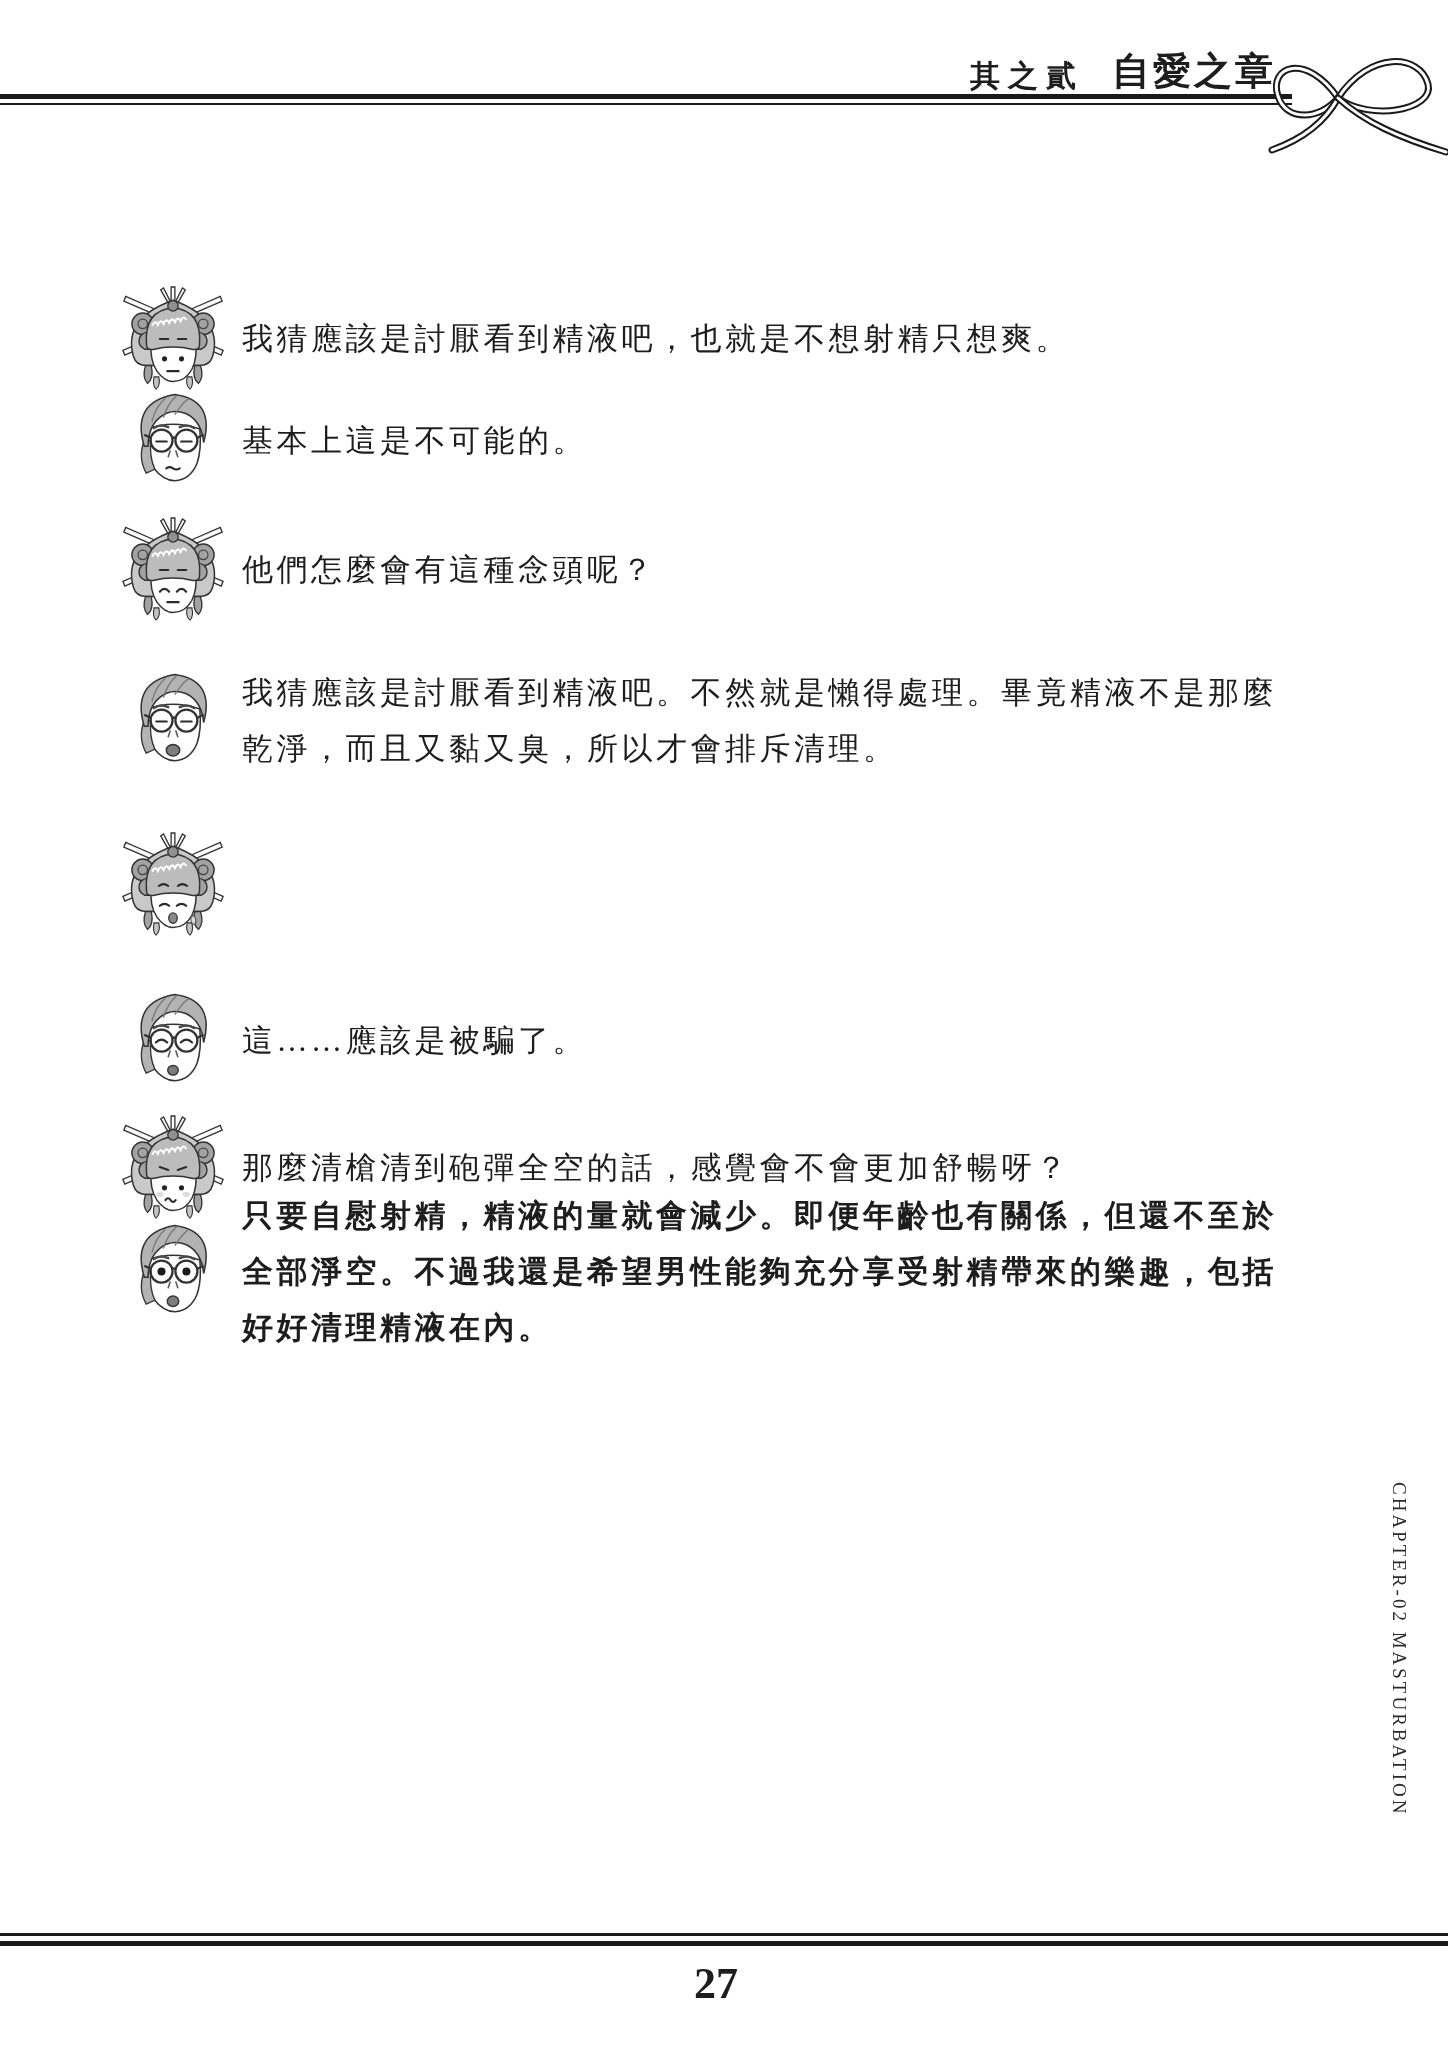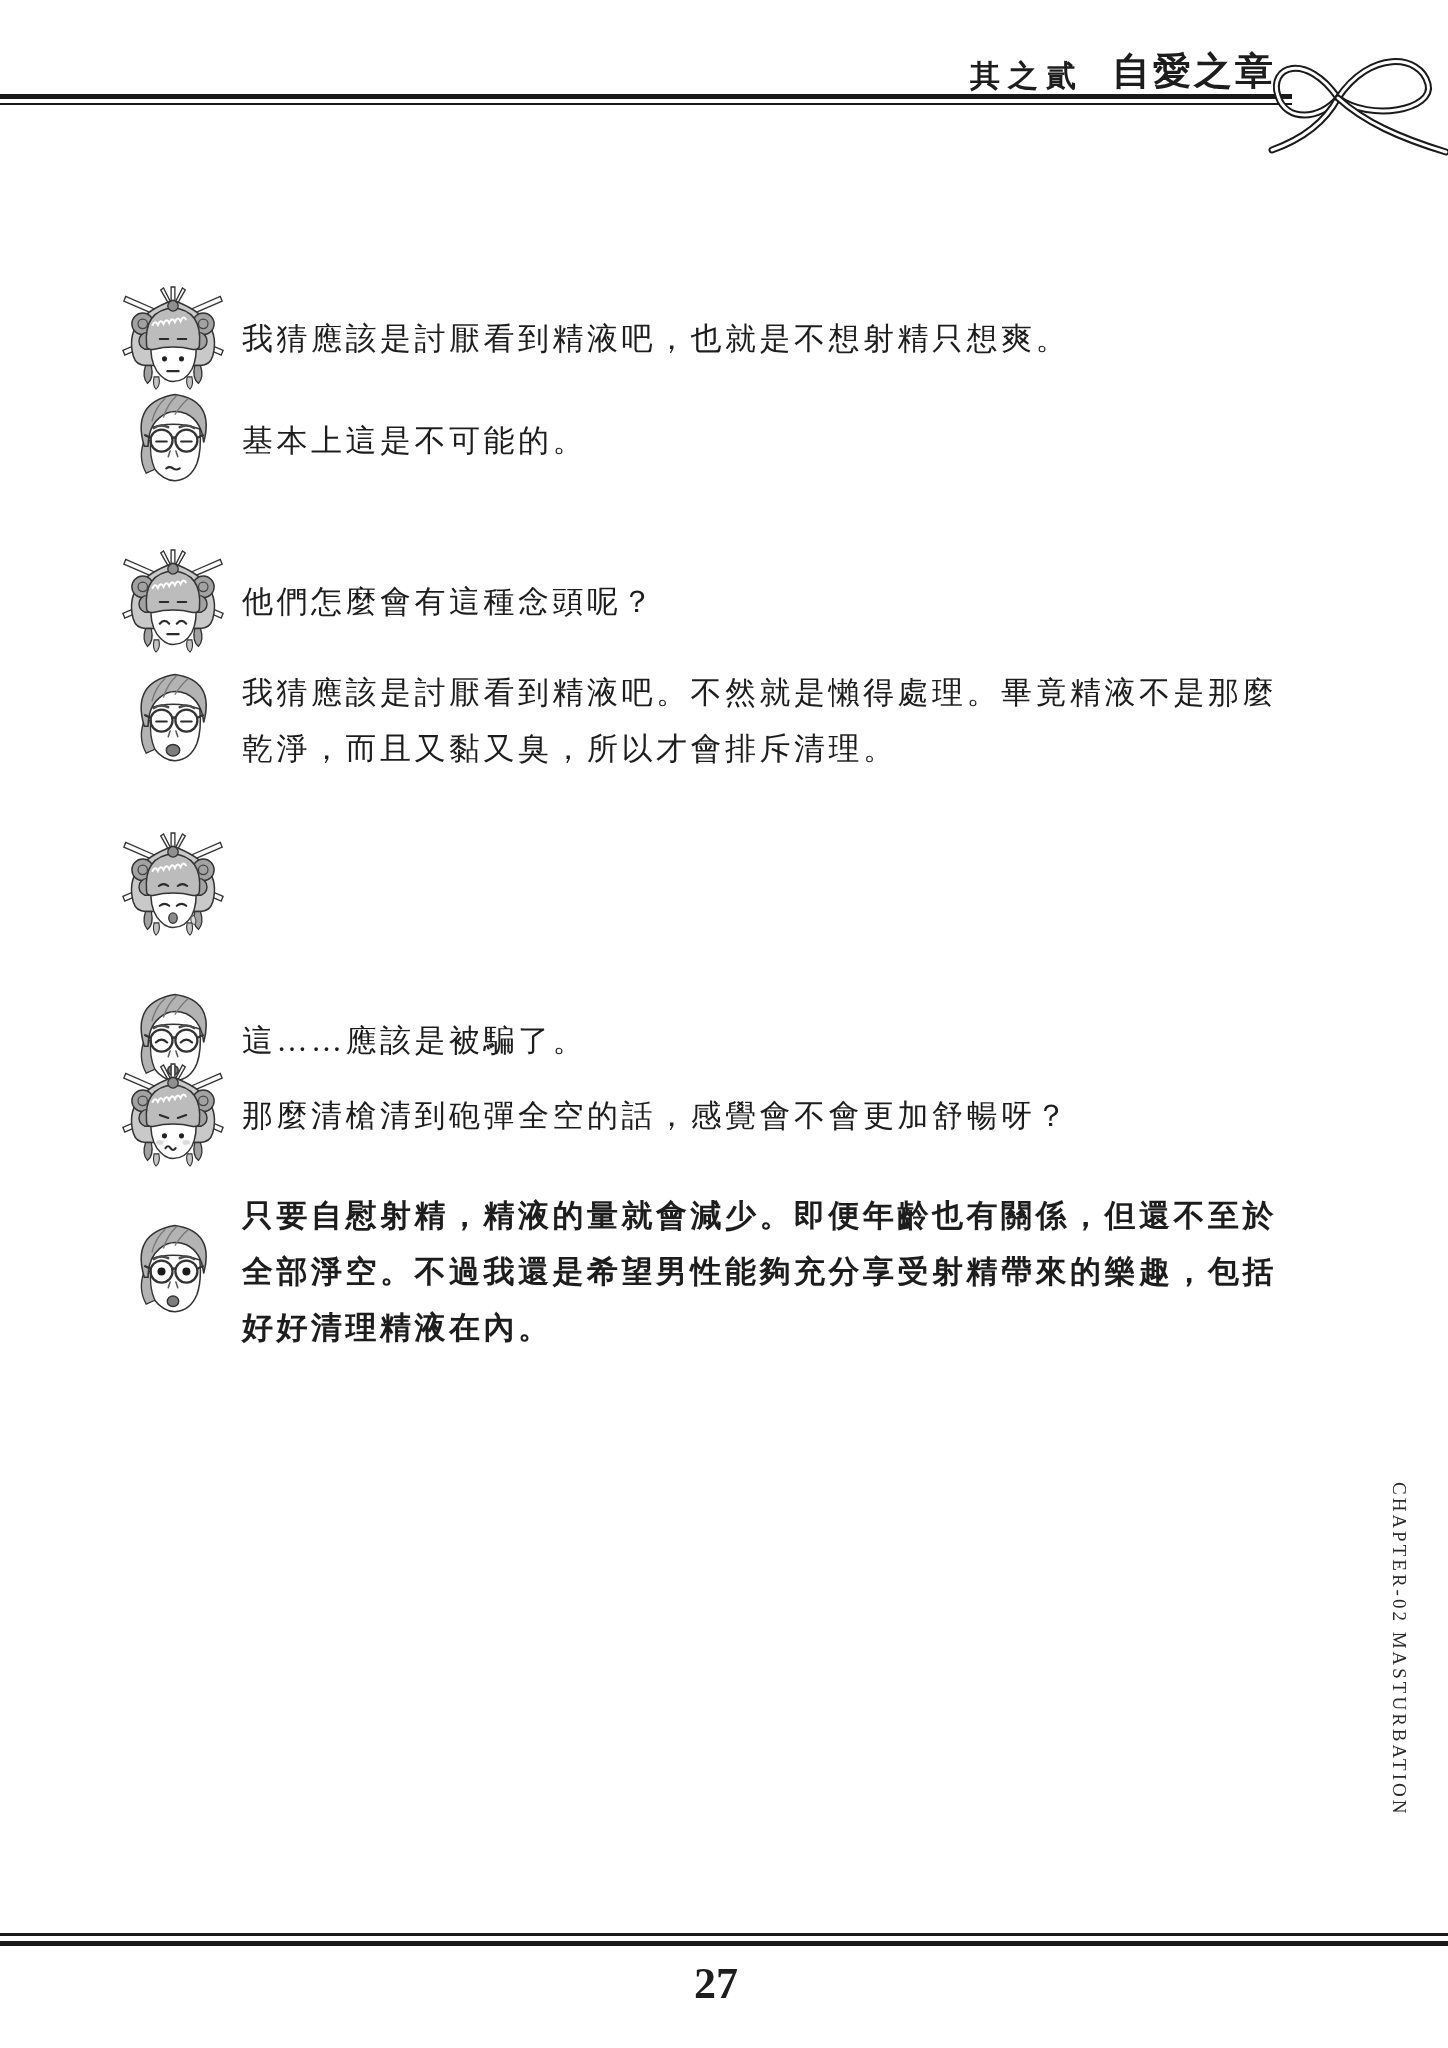--- a/index.html
+++ b/index.html
@@ -14,25 +14,25 @@
        font-family:"Liberation Sans","DejaVu Sans",sans-serif;font-weight:bold;white-space:nowrap;}
   .chapter-number{font-size:30px;letter-spacing:8px;}
   .chapter-title{font-size:38px;letter-spacing:3px;margin-left:28px;}
   .bow{position:absolute;left:1268px;top:44px;}
   .row{position:absolute;left:104px;width:1240px;display:flex;align-items:center;}
   .avatar-slot{width:138px;flex:0 0 138px;display:flex;justify-content:center;align-items:center;}
   .row p{margin:0;font-size:31px;line-height:56px;letter-spacing:3.5px;white-space:pre-line;
          font-family:"Liberation Serif","DejaVu Serif",serif;}
   .r1{top:286px;min-height:106px;}
   .r2{top:384px;min-height:114px;align-items:center;}
-  .r3{top:548px;min-height:108px;}
+  .r3{top:516px;min-height:108px;}
   .r4{top:661px;min-height:120px;}
   .r5{top:820px;min-height:130px;}
   .r6{top:984px;min-height:114px;}
-  .r7{top:1050px;min-height:132px;}
+  .r7{top:1102px;min-height:132px;}
   .r8{top:1186px;min-height:172px;font-weight:bold;}
   .vertical-marker{position:absolute;left:1388px;top:1482px;writing-mode:vertical-rl;
        text-orientation:mixed;font-size:19px;letter-spacing:3px;color:#2a2a2a;
        font-family:"Liberation Serif","DejaVu Serif",serif;}
   .page-number{position:absolute;top:1958px;left:0;width:1432px;text-align:center;
        font-size:44px;font-weight:bold;}
   .defs-hidden{position:absolute;width:0;height:0;overflow:hidden;}
 </style>
 </head>
 <body>

